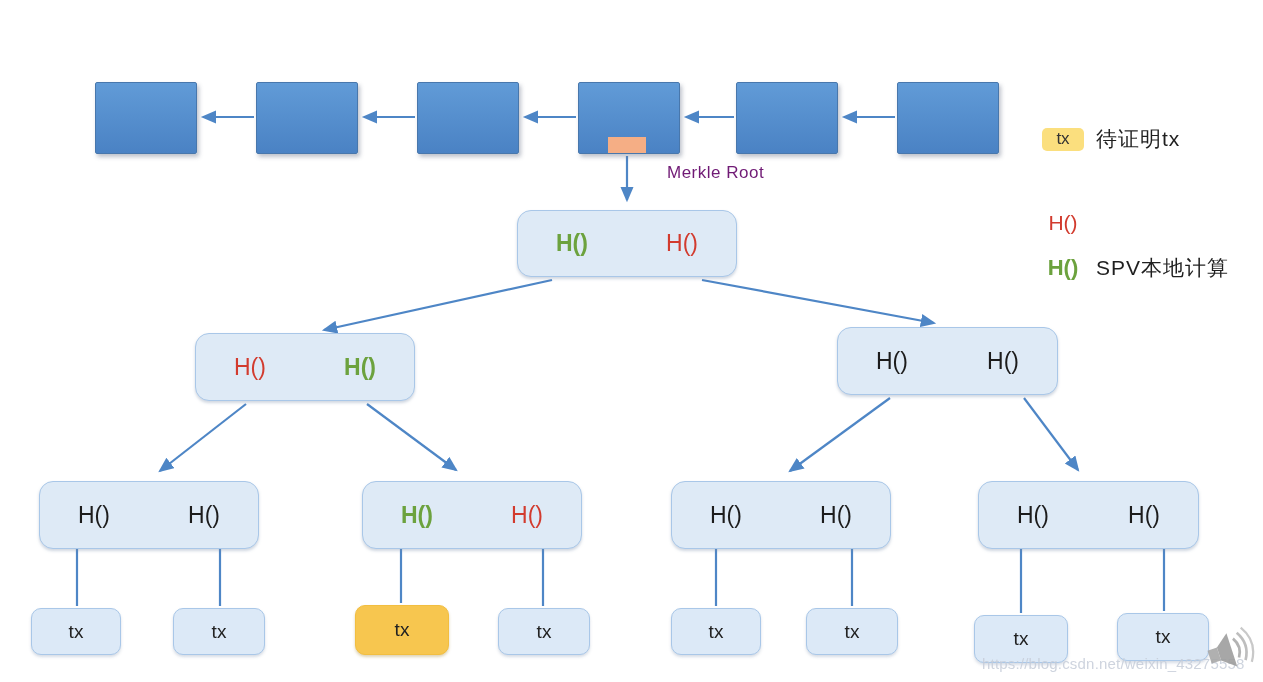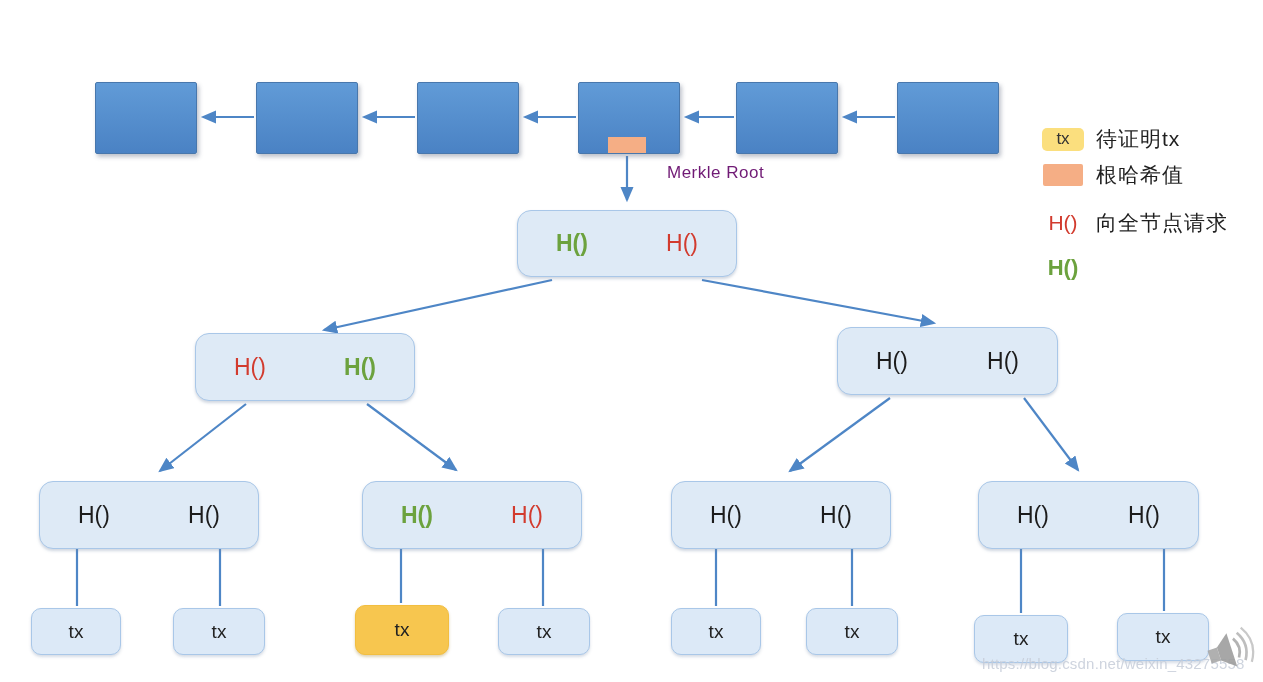--- a/index.html
+++ b/index.html
@@ -156,36 +156,30 @@
   <div class="leaf" style="left:806px;top:608px;width:92px;height:47px" data-variant="normal">tx</div>
   <div class="leaf" style="left:974px;top:615px;width:94px;height:48px" data-variant="normal">tx</div>
   <div class="leaf" style="left:1117px;top:613px;width:92px;height:48px" data-variant="normal">tx</div>
 
   <div class="legend-row" style="top:124px">
     <span class="lswatch-col">
       <span class="swatch-tx">tx</span>
     </span>
     <span class="legend-label">待证明tx</span>
   </div>
-  <div class="legend-row" style="top:160px">
-    <span class="lswatch-col">
-      <span class="swatch-orange"></span>
-    </span>
-    <span class="legend-label">根哈希值</span>
-  </div>
   <div class="legend-row" style="top:208px">
     <span class="lswatch-col">
       <span class="legend-hash-red">H()</span>
     </span>
-    <span class="legend-label">向全节点请求</span>
   </div>
   <div class="legend-row" style="top:253px">
     <span class="lswatch-col">
       <span class="legend-hash-green">H()</span>
     </span>
+    <span class="legend-label">SPV本地计算</span>
   </div>
 
   <div class="watermark">https://blog.csdn.net/weixin_43275558</div>
 
   <svg class="speaker" viewBox="0 0 60 60">
     <g transform="rotate(-18 30 30)">
       <rect x="6" y="23" width="11" height="15" fill="#A8A8A8"></rect>
       <polygon points="17,23 32,11 32,50 17,38" fill="#9E9E9E"></polygon>
       <path d="M37 19 q7 11 0 22" stroke="#ABABAB" stroke-width="3" fill="none"></path>
       <path d="M43 14 q10 16 0 32" stroke="#B8B8B8" stroke-width="3" fill="none"></path>

